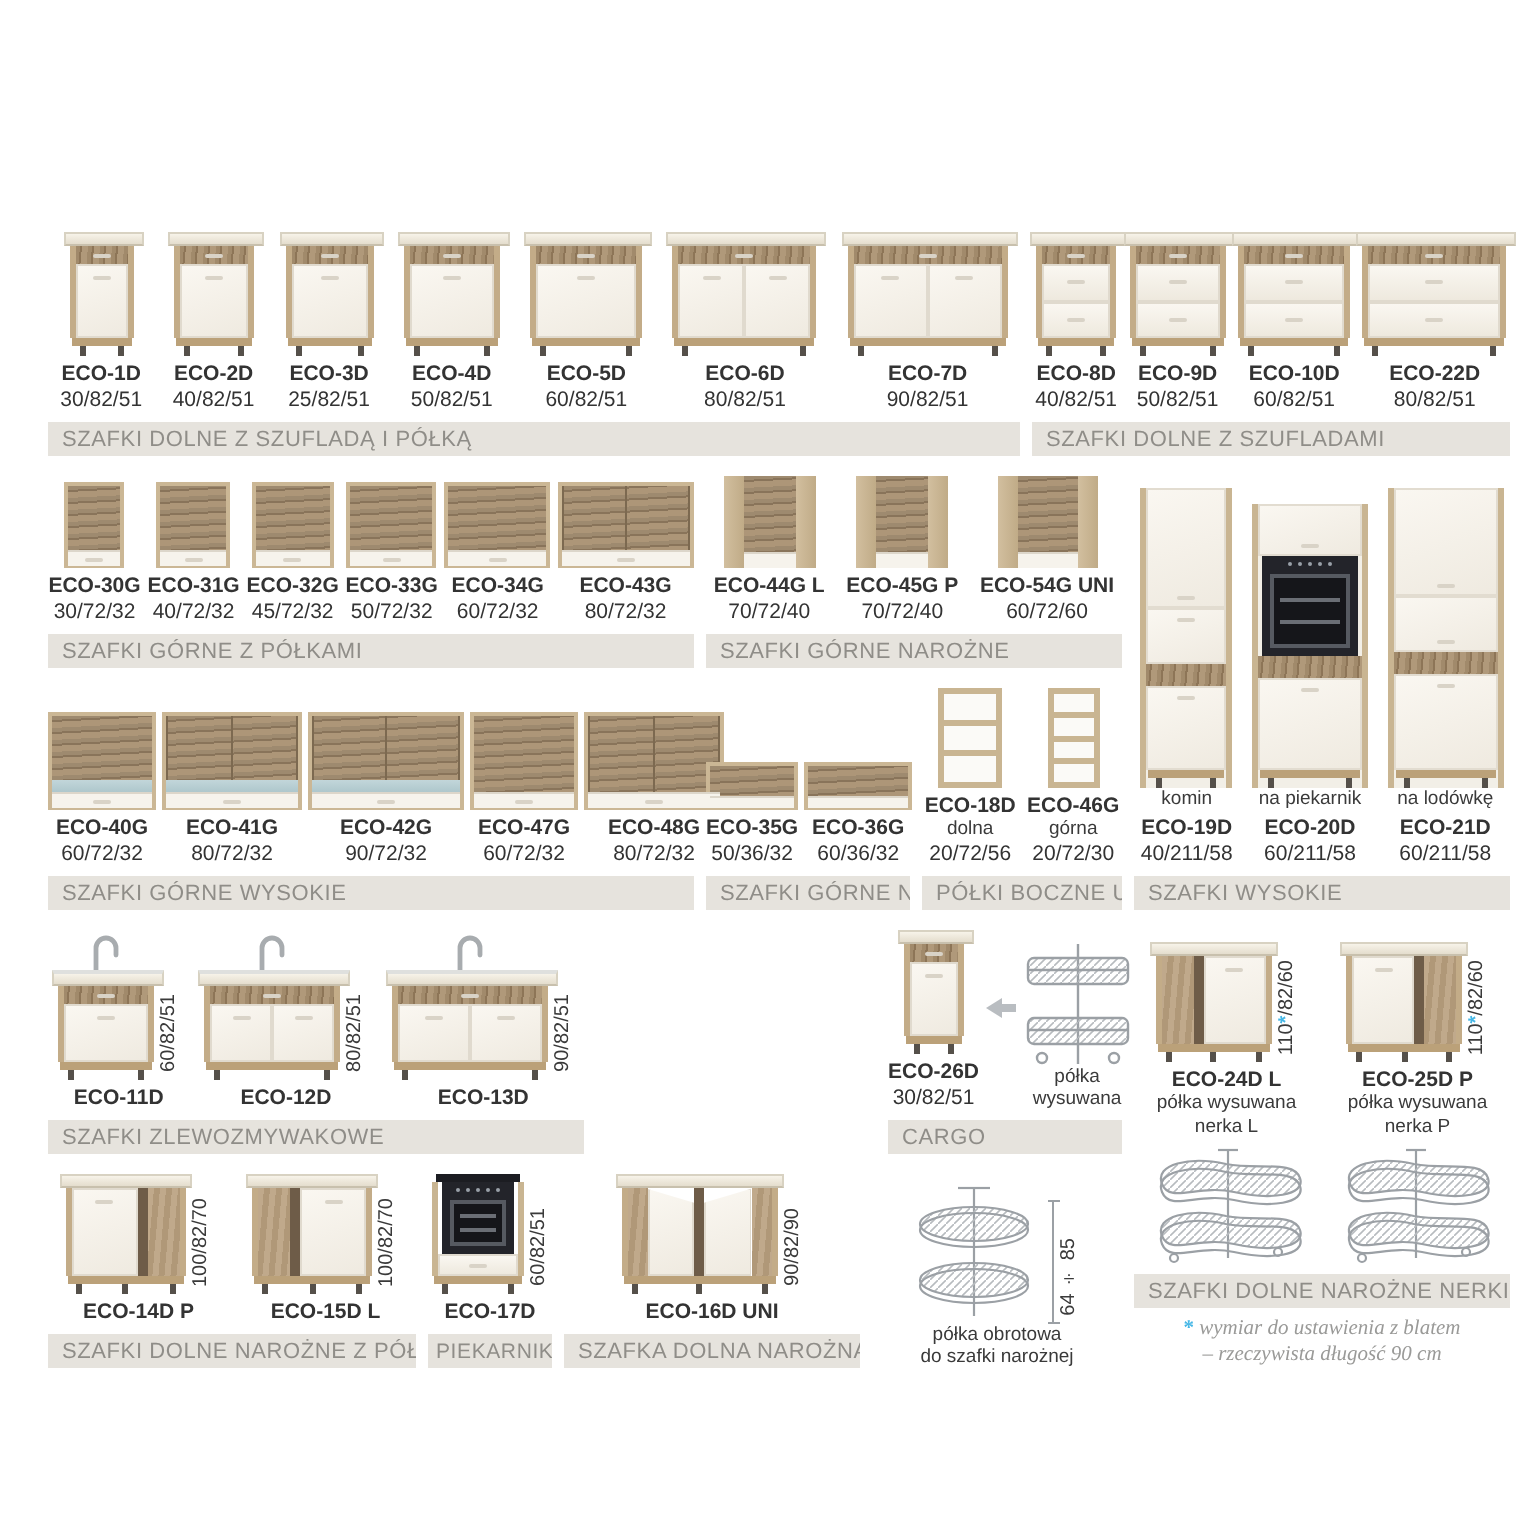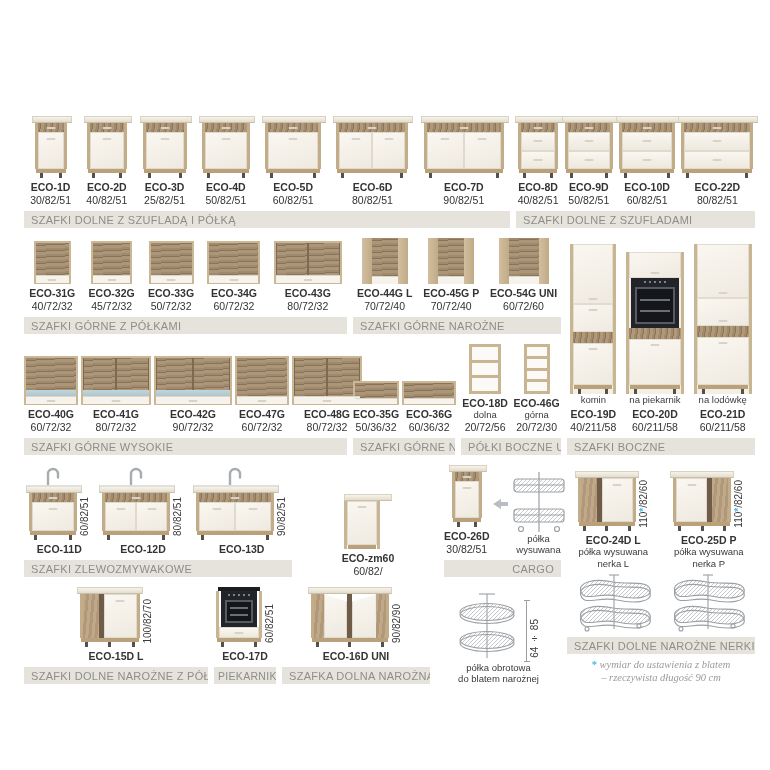--- a/index.html
+++ b/index.html
@@ -364,20 +364,32 @@
     </section>
   </div>
 
   <div class="row mb">
     <div class="col" style="width:537px">
       <div class="row mb">
         <section class="sec" style="width:323px">
           <div class="items">
               <div class="item">
                 <div class="artwrap">
+                  <div class="wcab" style="width:26px;height:40px">
+                    <div class="wfront"></div>
+                    <div class="wstrip">
+                      <i class="hnd"></i>
+                    </div>
+                  </div>
+                </div>
+                <div class="pname">ECO-30G</div>
+                <div class="pdims">30/72/32</div>
+              </div>
+              <div class="item">
+                <div class="artwrap">
                   <div class="wcab" style="width:33px;height:40px">
                     <div class="wfront"></div>
                     <div class="wstrip">
                       <i class="hnd"></i>
                     </div>
                   </div>
                 </div>
                 <div class="pname">ECO-31G</div>
                 <div class="pdims">40/72/32</div>
               </div>
@@ -682,21 +694,21 @@
                   <i></i>
                   <i></i>
                 </div>
               </div>
             </div>
             <div class="note">na lodówkę</div>
             <div class="pname">ECO-21D</div>
             <div class="pdims">60/211/58</div>
           </div>
         </div>
-      <div class="bar">SZAFKI BOCZNE</div>
+      <div class="bar">SZAFKI WYSOKIE</div>
     </section>
   </div>
 
   <div class="row">
     <div class="col" style="width:537px">
       <div class="row mb">
         <section class="sec" style="width:268px">
           <div class="items">
               <div class="item">
                 <div class="artwrap">
@@ -781,37 +793,20 @@
                   </div>
                   <span class="vdim">90/82/51</span>
                 </div>
                 <div class="pname">ECO-13D</div>
               </div>
             </div>
           <div class="bar">SZAFKI ZLEWOZMYWAKOWE</div>
         </section>
         <section class="sec" style="width:140px">
           <div class="items">
-              <div class="item">
-                <div class="artwrap">
-                  <div class="dw" style="width:48px">
-                    <div class="ctr"></div>
-                    <div class="dwrow">
-                      <div class="dwpanel">
-                        <div class="door">
-                          <i class="hnd t"></i>
-                        </div>
-                        <div class="plinth"></div>
-                      </div>
-                    </div>
-                  </div>
-                </div>
-                <div class="pname">ECO-zm60</div>
-                <div class="pdims">60/82/</div>
-              </div>
             </div>
         </section>
         <section class="sec" style="width:117px">
           <div class="items">
               <div class="item">
                 <div class="artwrap">
                   <div class="cab" style="width:30px">
                     <div class="ctr" style="width:36px"></div>
                     <div class="body">
                       <div class="band">
@@ -851,26 +846,48 @@
                       <path d="M3 44 h50"></path>
                       <circle cx="10" cy="58" r="2.5"></circle>
                       <circle cx="46" cy="58" r="2.5"></circle>
                     </g>
                   </svg>
                 </div>
                 <div class="note">półka</div>
                 <div class="note">wysuwana</div>
               </div>
             </div>
-          <div class="bar" style="text-align:right">CARGO</div>
+          <div class="bar" style="text-align:left">CARGO</div>
         </section>
       </div>
       <div class="row">
         <section class="sec" style="width:184px">
           <div class="items">
+              <div class="item">
+                <div class="artwrap">
+                  <div class="cab" style="width:60px">
+                    <div class="ctr" style="width:64px"></div>
+                    <div class="cbody">
+                      <div class="door cd">
+                        <i class="hnd"></i>
+                      </div>
+                      <div class="notch"></div>
+                      <div class="cface"></div>
+                    </div>
+                    <div class="plinth"></div>
+                    <div class="legs">
+                      <i></i>
+                      <i></i>
+                      <i></i>
+                    </div>
+                  </div>
+                  <span class="vdim">100/82/70</span>
+                </div>
+                <div class="pname">ECO-14D P</div>
+              </div>
               <div class="item">
                 <div class="artwrap">
                   <div class="cab" style="width:60px">
                     <div class="ctr" style="width:64px"></div>
                     <div class="cbody">
                       <div class="cface"></div>
                       <div class="notch"></div>
                       <div class="door cd">
                         <i class="hnd"></i>
                       </div>
@@ -969,21 +986,21 @@
                       <ellipse cx="30" cy="20" rx="27" ry="8.5" fill="url(#hr)"></ellipse>
                       <ellipse cx="30" cy="23" rx="27" ry="8.5"></ellipse>
                       <ellipse cx="30" cy="48" rx="27" ry="8.5" fill="url(#hr)"></ellipse>
                       <ellipse cx="30" cy="51" rx="27" ry="8.5"></ellipse>
                     </g>
                   </svg>
                   <span class="vbracket"></span>
                   <span class="vdim">64 ÷ 85</span>
                 </div>
                 <div class="note">półka obrotowa</div>
-                <div class="note">do blatem narożnej</div>
+                <div class="note">do szafki narożnej</div>
               </div>
             </div>
         </section>
       </div>
     </div>
     <section class="sec" style="width:188px">
       <div class="items">
           <div class="item">
             <div class="artwrap">
               <div class="cab" style="width:58px">

